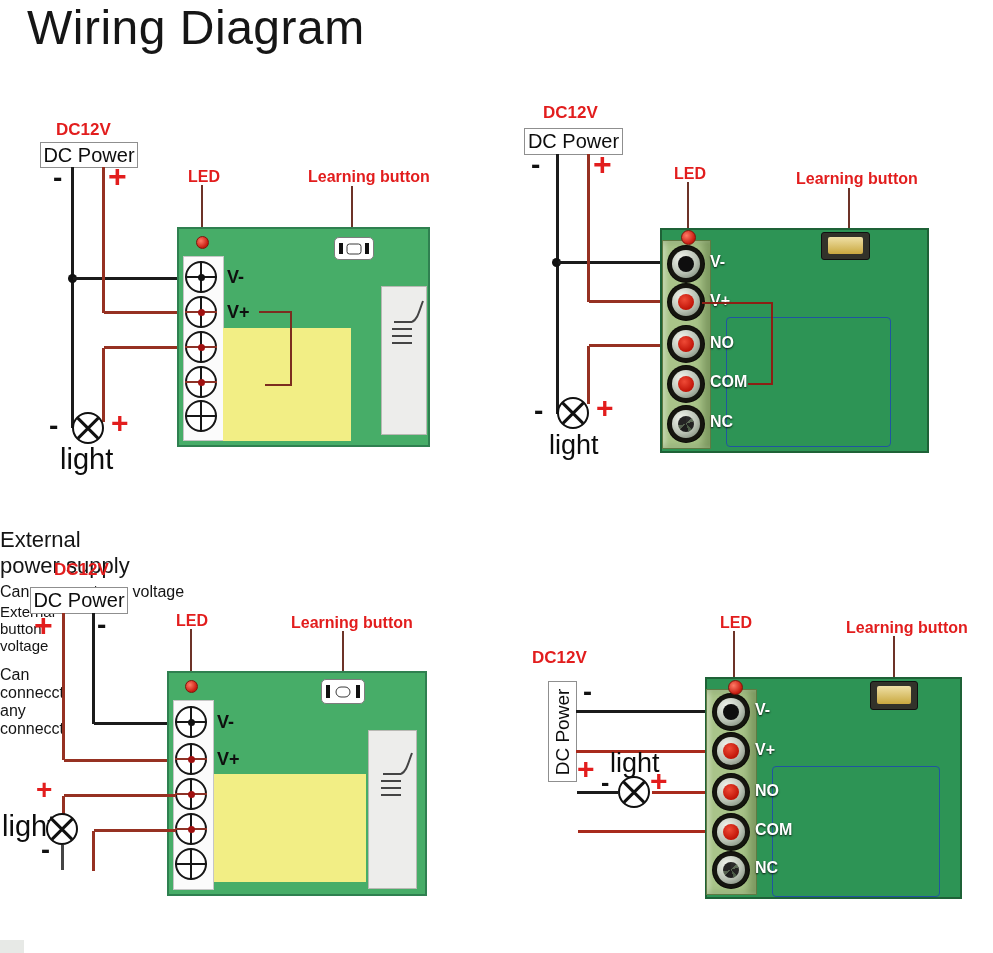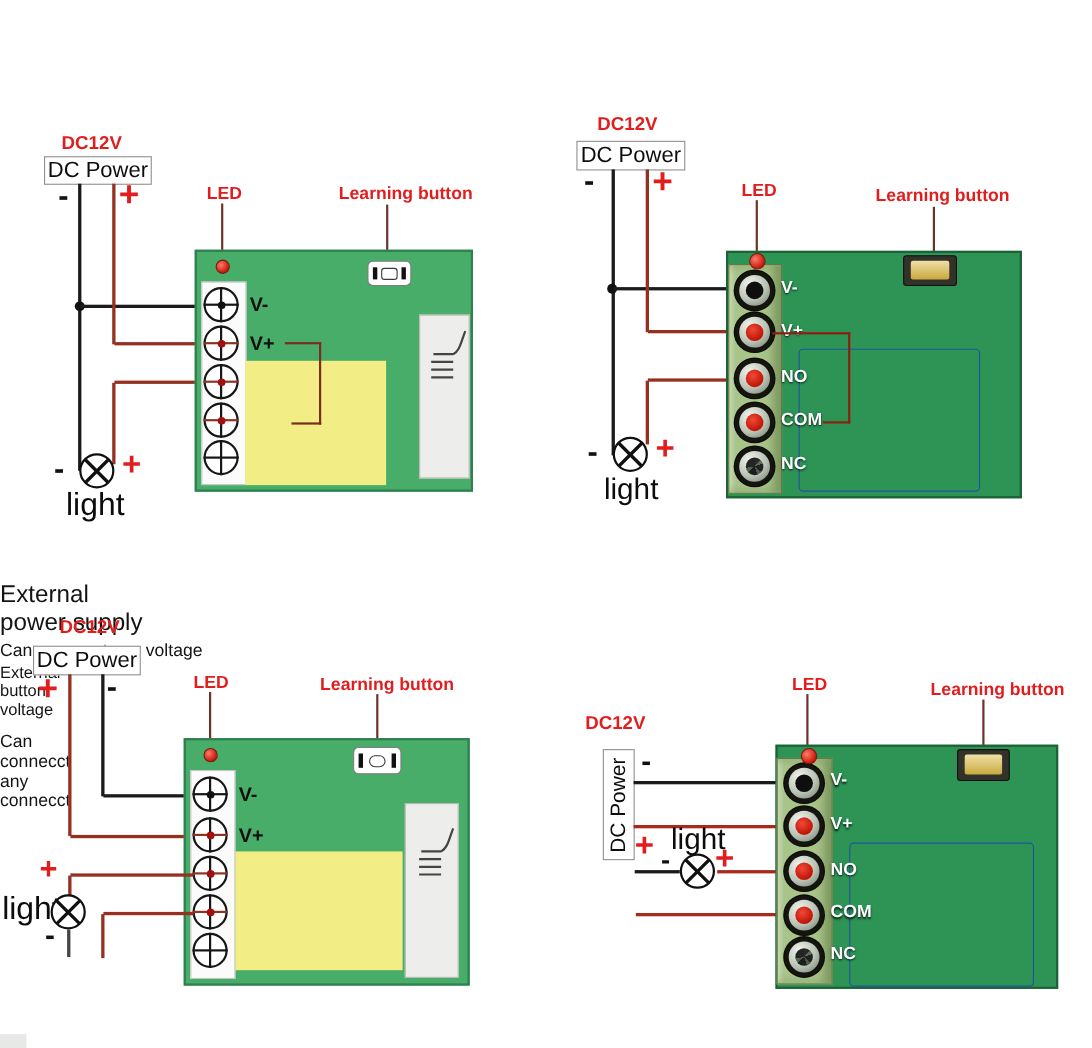--- a/index.html
+++ b/index.html
@@ -72,20 +72,21 @@
   .extbox{position:absolute;background:#fff;border:1.5px solid #8f8f8f;text-align:center;color:#0d0d0d}
   .extbox span{display:block}
   .note{position:absolute;color:#e21d1d;font-weight:bold;font-size:15px}
   .note span{display:block;text-align:center}
 </style>
 </head>
 <body>
 
 <div id="stage">
 
+  <div class="title" style="left:27px;top:0px">Wiring Diagram</div>
 
   <div class="rl red" style="left:56px;top:120px">DC12V</div>
   <div class="pbox" style="left:40px;top:142px;width:96px;height:24px;line-height:24px">DC Power</div>
   <div class="sign blk" style="left:53px;top:164px;font-size:28px">-</div>
   <div class="sign red" style="left:108px;top:160px;font-size:32px">+</div>
 
   <div class="wire" style="left:71px;top:167px;width:2.5px;height:261px"></div>
   <div class="dotj" style="left:68px;top:274px"></div>
   <div class="wire" style="left:73px;top:277px;width:114px;height:2.5px"></div>
   <div class="rwire" style="left:102px;top:167px;width:2.5px;height:146px"></div>

